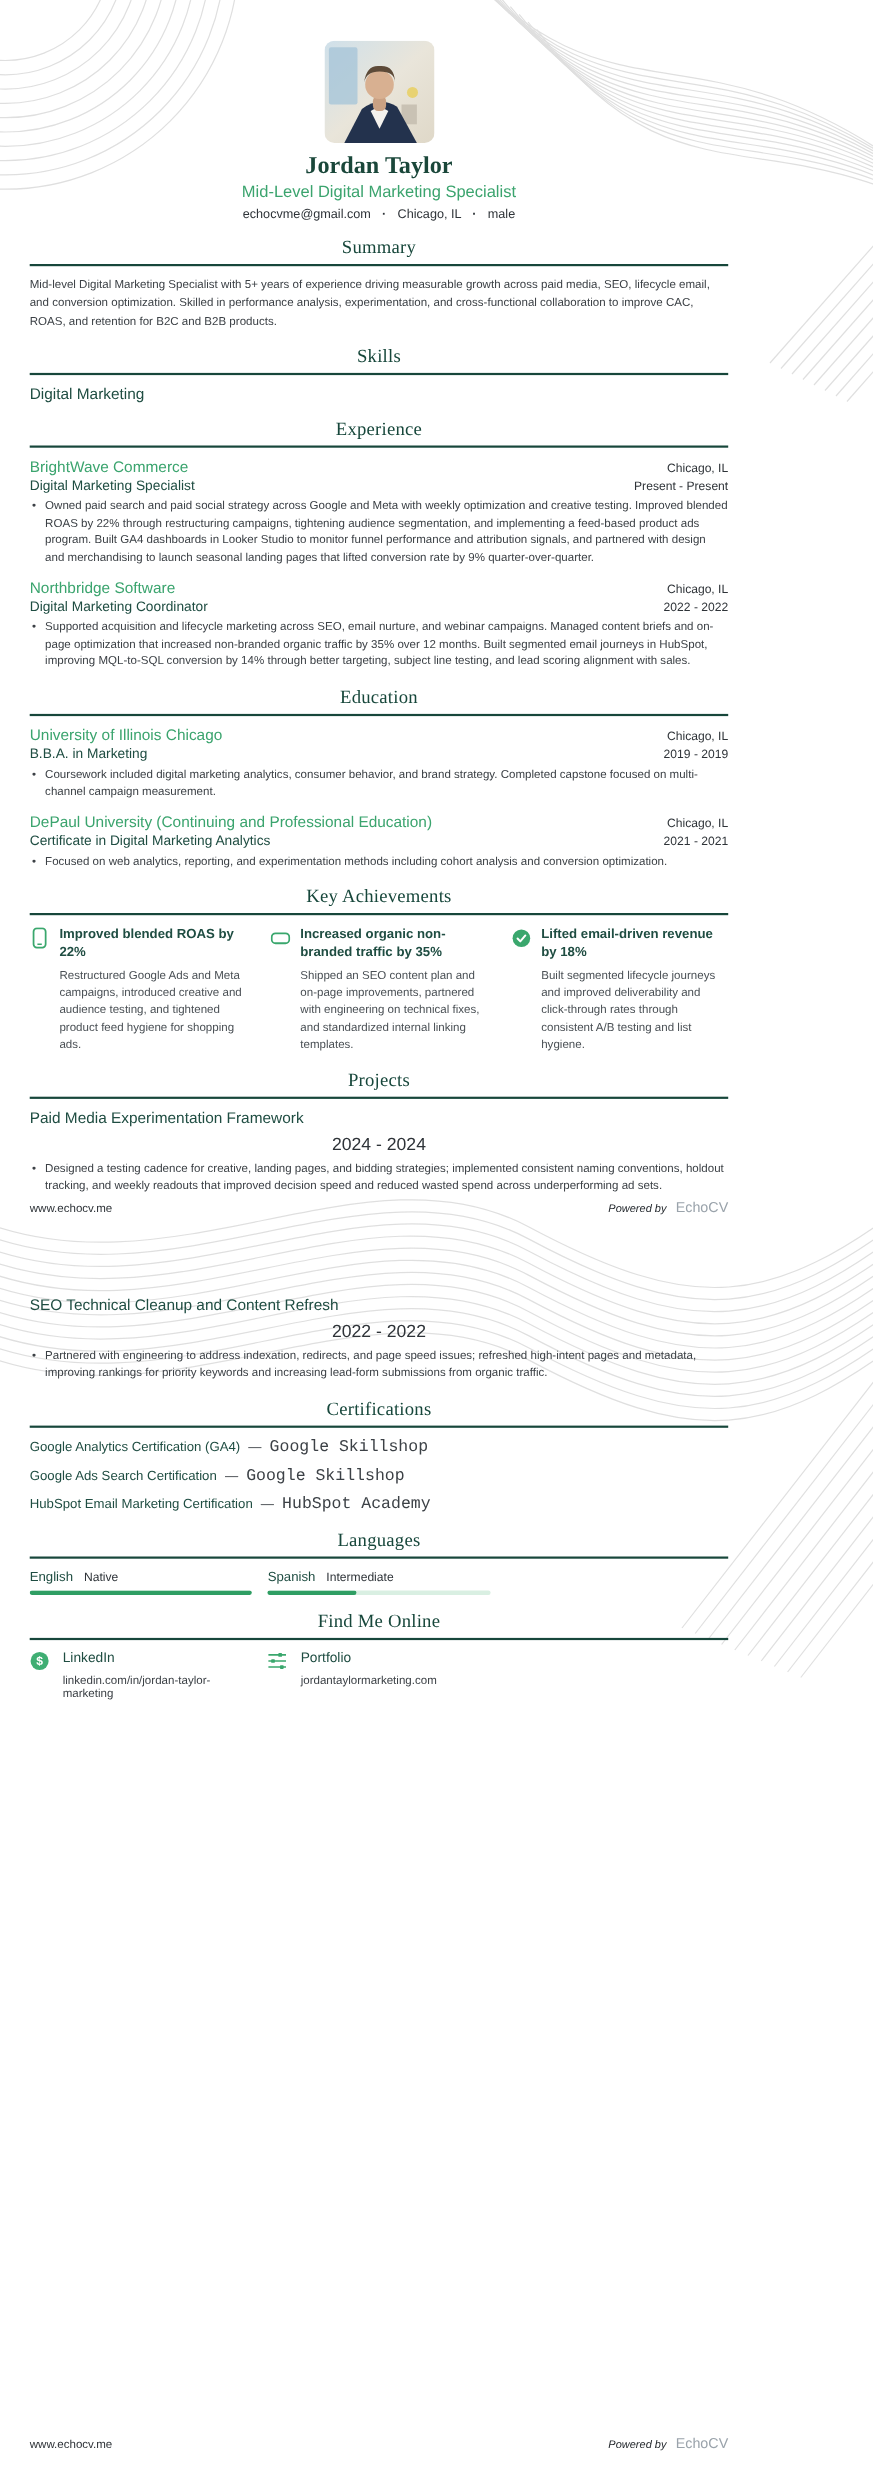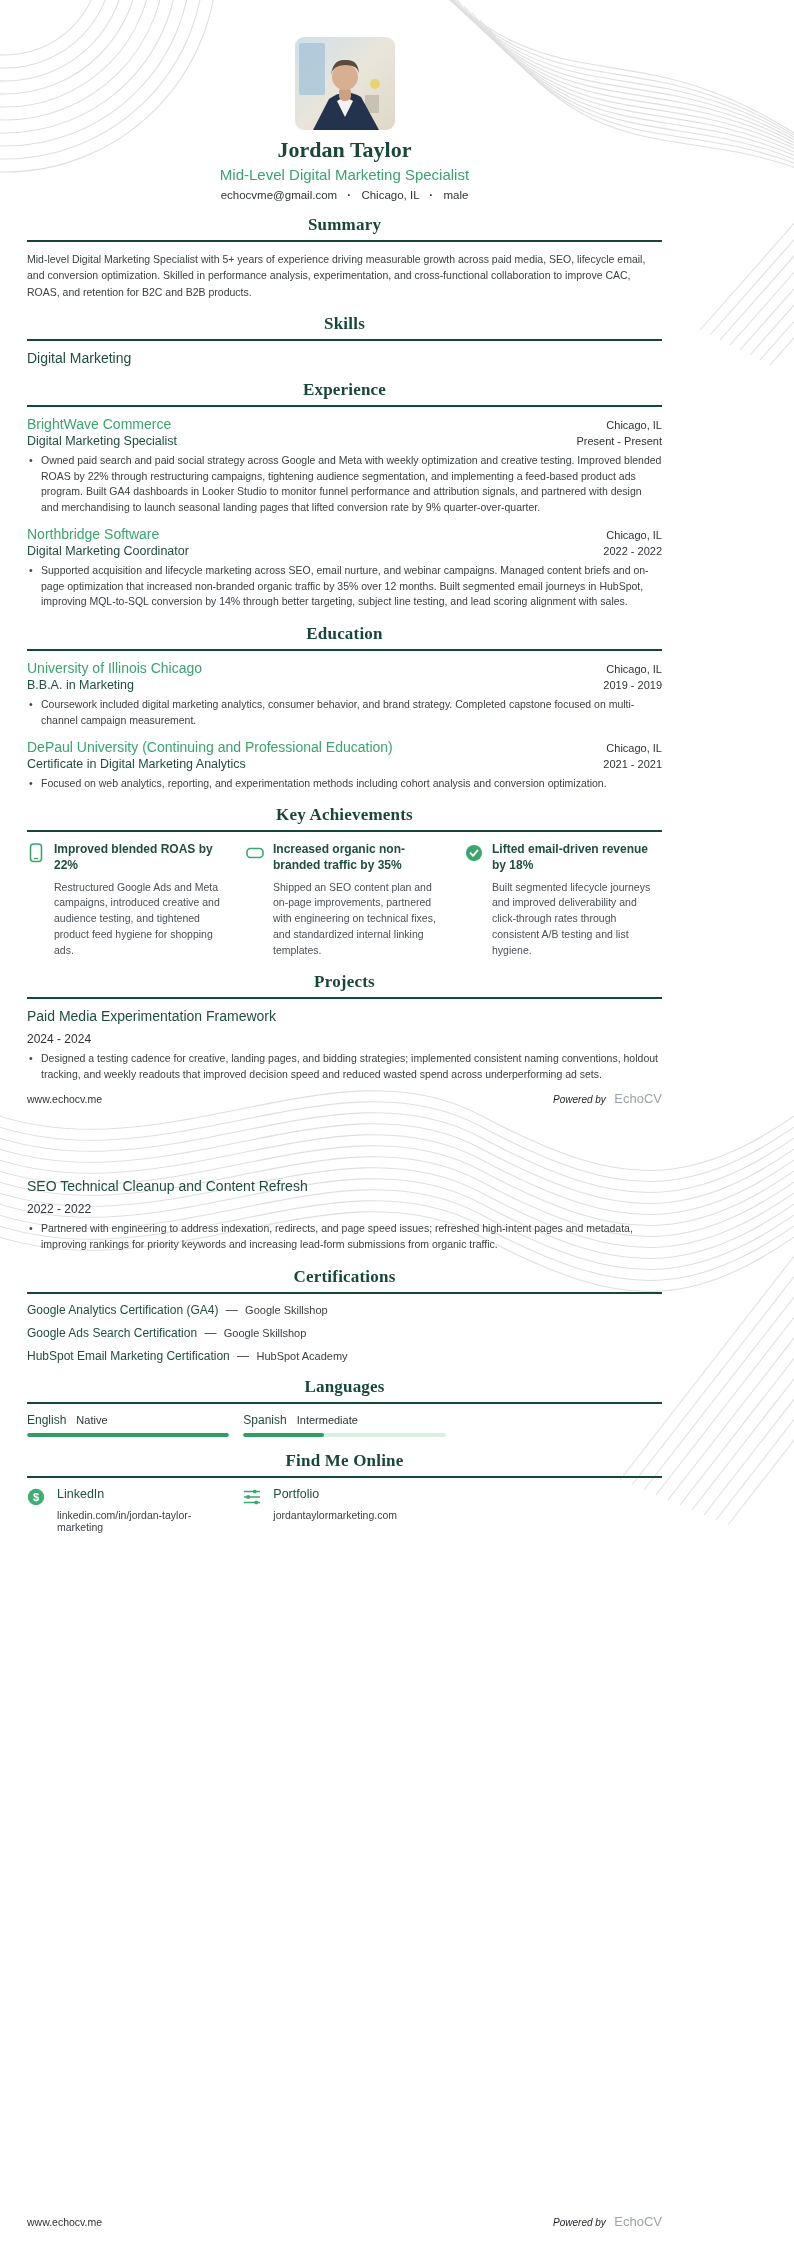--- a/index.html
+++ b/index.html
@@ -19,21 +19,21 @@
   .photo-wrap { display: flex; justify-content: center; padding-top: 37px; }
   .photo { width: 100px; height: 93px; border-radius: 9px; overflow: hidden; display: block; }
   .name { text-align: center; font-family: "Liberation Serif", serif; font-weight: bold;
           font-size: 22px; color: #1a473a; margin-top: 7px; }
   .headline { text-align: center; font-size: 15px; color: #3ba46e; margin-top: 3px; }
   .contact { text-align: center; font-size: 11.5px; color: #2e3338; margin-top: 6px; }
   .contact .sep { color: #2e3338; margin: 0 7px; font-weight: bold; }
 
   
   .section { margin-top: 14px; }
-  .section-heading { text-align: center; font-family: "Liberation Serif", serif; font-weight: bold;
+  .section-heading { text-align: center; font-family: "Liberation Serif", serif; font-weight: normal;
                      font-size: 17px; color: #17473b; letter-spacing: 0.2px; }
   .rule { border: none; border-top: 2px solid #17473b; margin: 5px 0 9px 0; }
   .body-text { font-size: 10.5px; line-height: 1.55; color: #3c4146; }
 
   
   .skill-category { font-size: 14px; color: #1f4d42; margin: 2px 0 8px 0; }
   .pills { display: flex; flex-wrap: wrap; gap: 9px; }
   .pill { border: 1px solid #3a4750; border-radius: 2px; padding: 6px 13px;
           font-size: 10.5px; color: #2b3135; background: #fff; }
 
@@ -50,27 +50,27 @@
   
   .ach-grid { display: grid; grid-template-columns: 1fr 1fr 1fr; gap: 22px; margin-top: 4px; }
   .ach-item { display: flex; gap: 9px; }
   .ach-icon { flex: 0 0 18px; padding-top: 2px; }
   .ach-title { font-size: 12px; font-weight: bold; color: #1f4d42; line-height: 1.35; }
   .ach-text { font-size: 10.5px; line-height: 1.5; color: #4a5055; margin-top: 6px; }
 
   
   .project { margin-bottom: 14px; }
   .project-title { font-size: 14px; color: #1f4d42; }
-  .project-dates { text-align: left; font-size: 12px; color: #2e3338; margin-top: 8px; }
+  .project-dates { text-align: center; font-size: 16px; color: #2e3338; margin-top: 8px; }
 
   
   .cert-row { margin-bottom: 9px; font-size: 12px; }
   .cert-name { color: #1f4d42; }
   .cert-sep { color: #3c4146; margin: 0 4px; }
-  .cert-issuer { font-size: 11px; color: #3c4146; }
+  .cert-issuer { font-size: 15px; color: #3c4146; font-family: Liberation Mono, monospace; }
 
   
   .lang-grid, .online-grid { display: grid; grid-template-columns: 1fr 1fr 1fr; gap: 14px; margin-top: 2px; }
   .lang-head { display: flex; align-items: baseline; gap: 10px; }
   .lang-name { font-size: 12px; color: #1f4d42; }
   .lang-level { font-size: 11px; color: #2e3338; }
   .lang-track { height: 4px; background: #d9efe2; border-radius: 2px; margin-top: 6px; overflow: hidden; }
   .lang-fill { height: 100%; background: #2f9e63; border-radius: 2px; }
 
   

